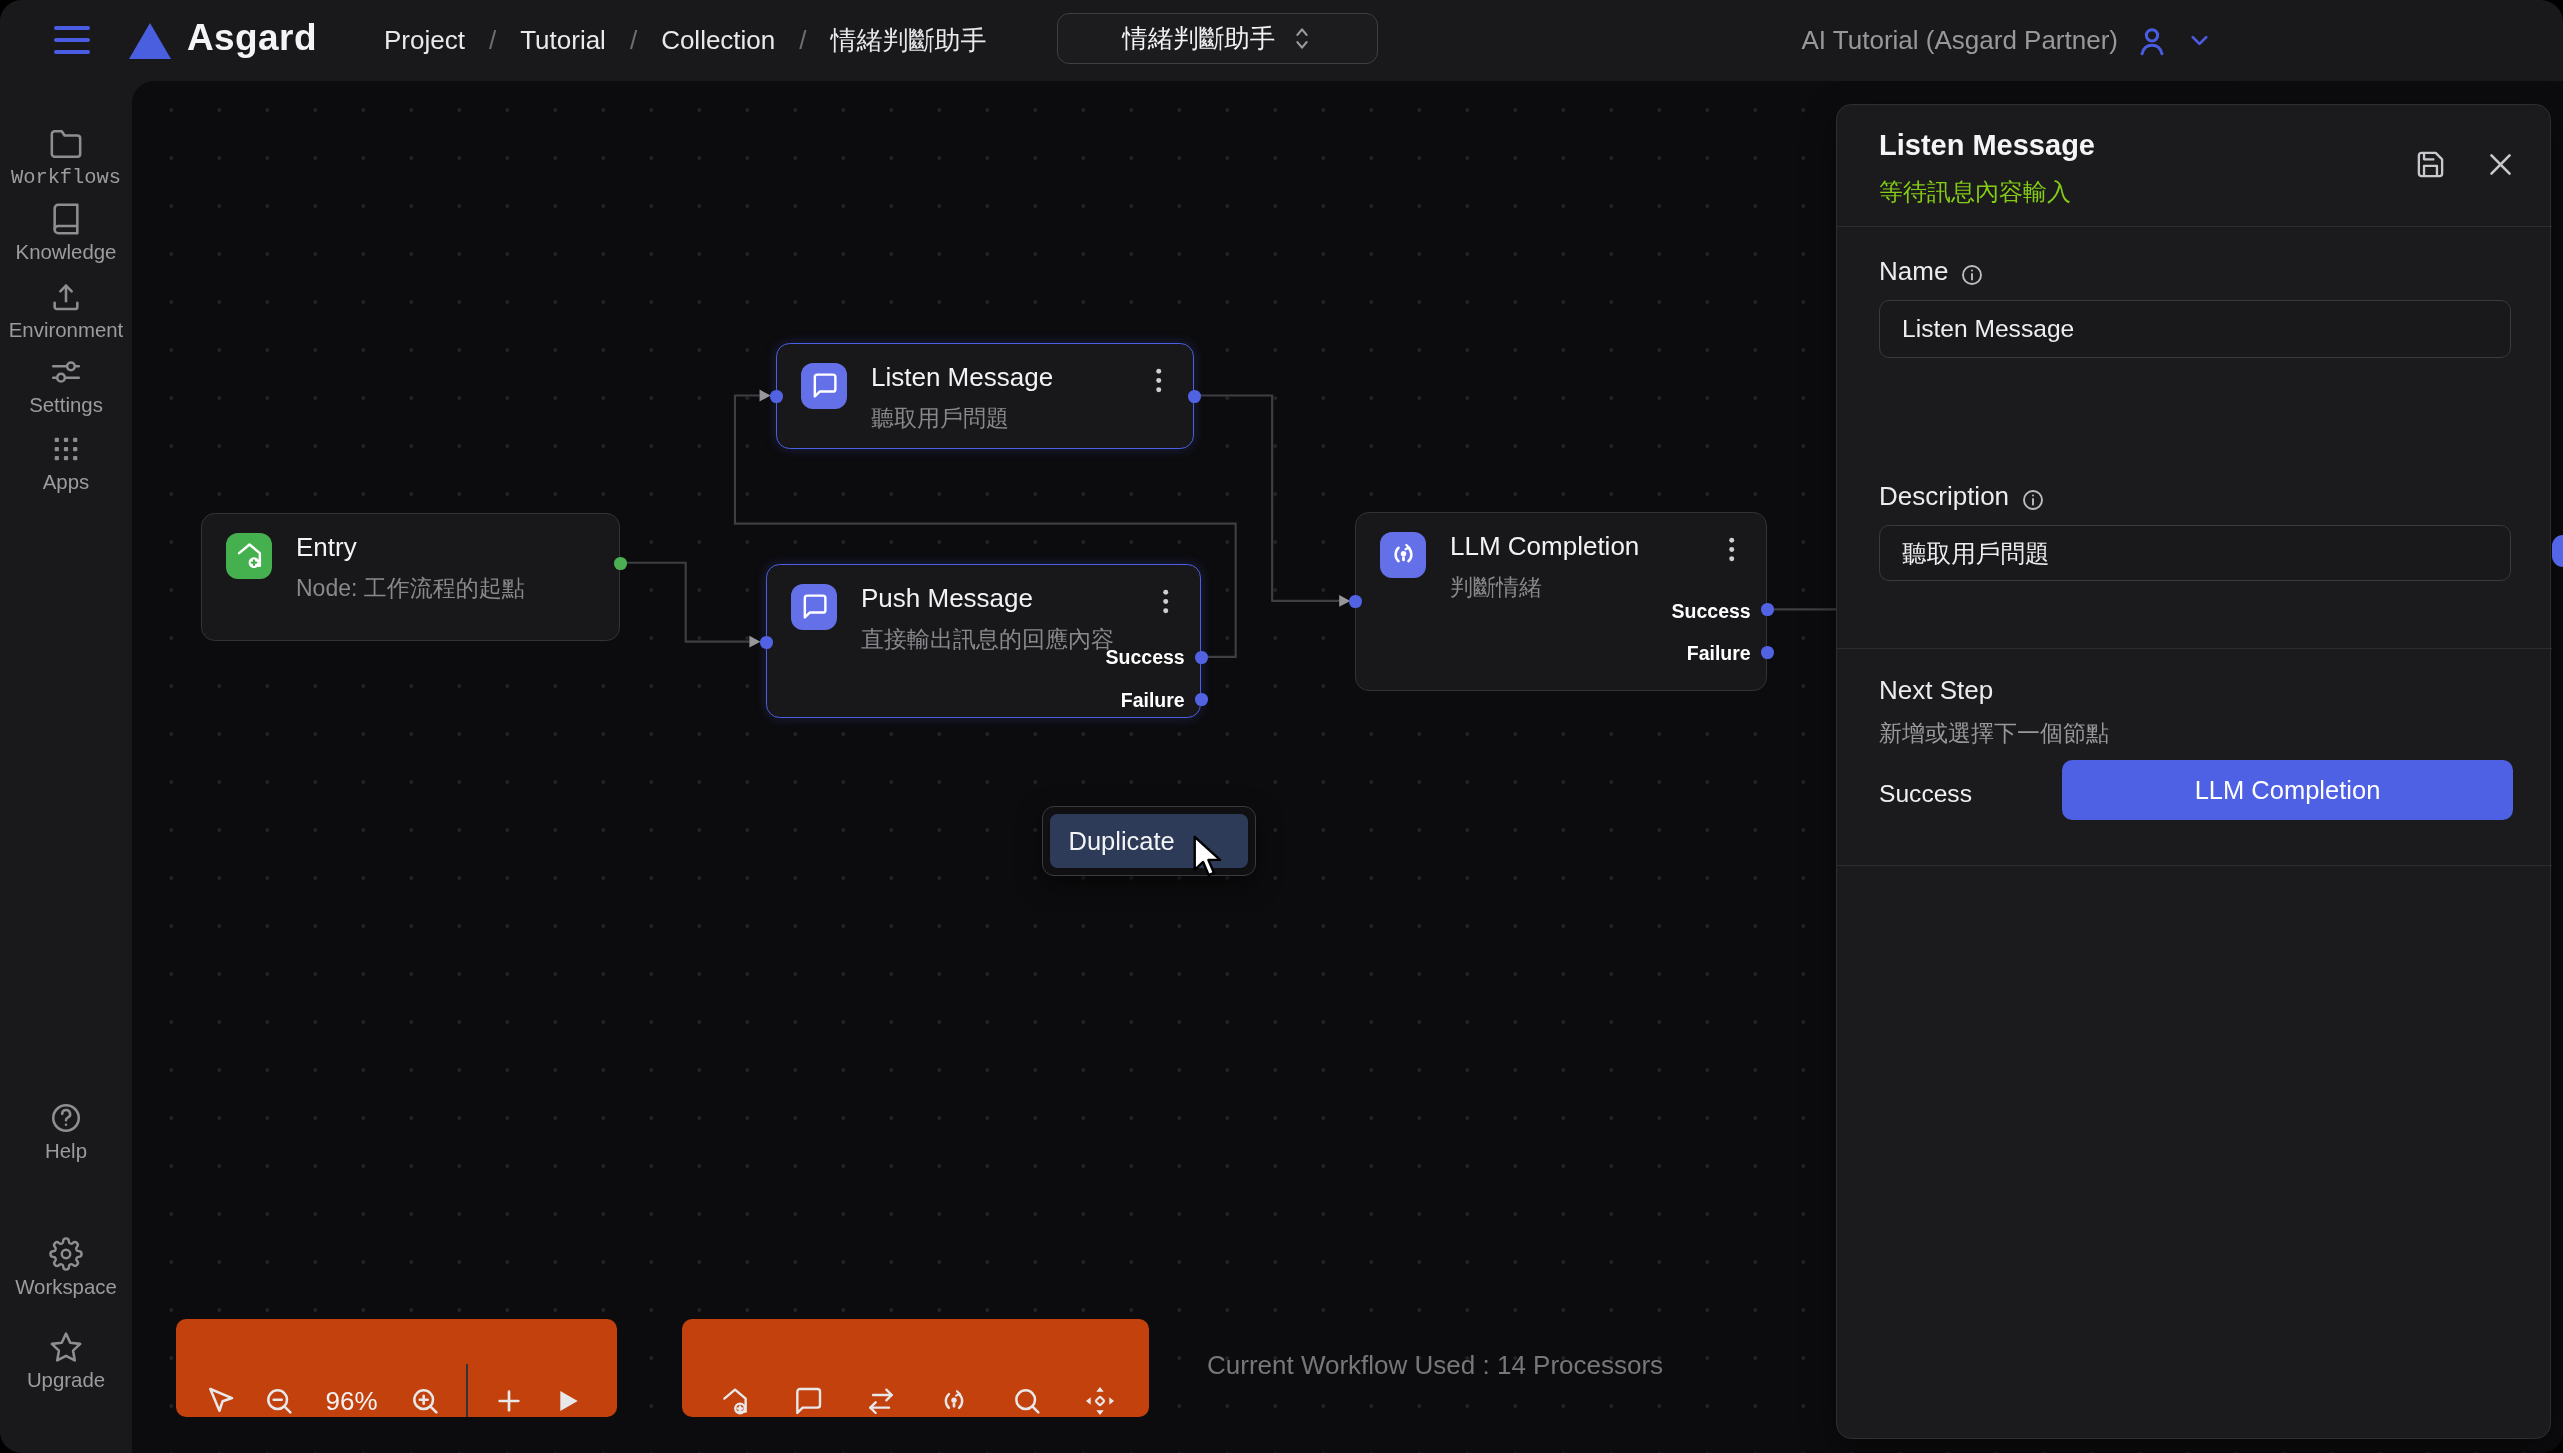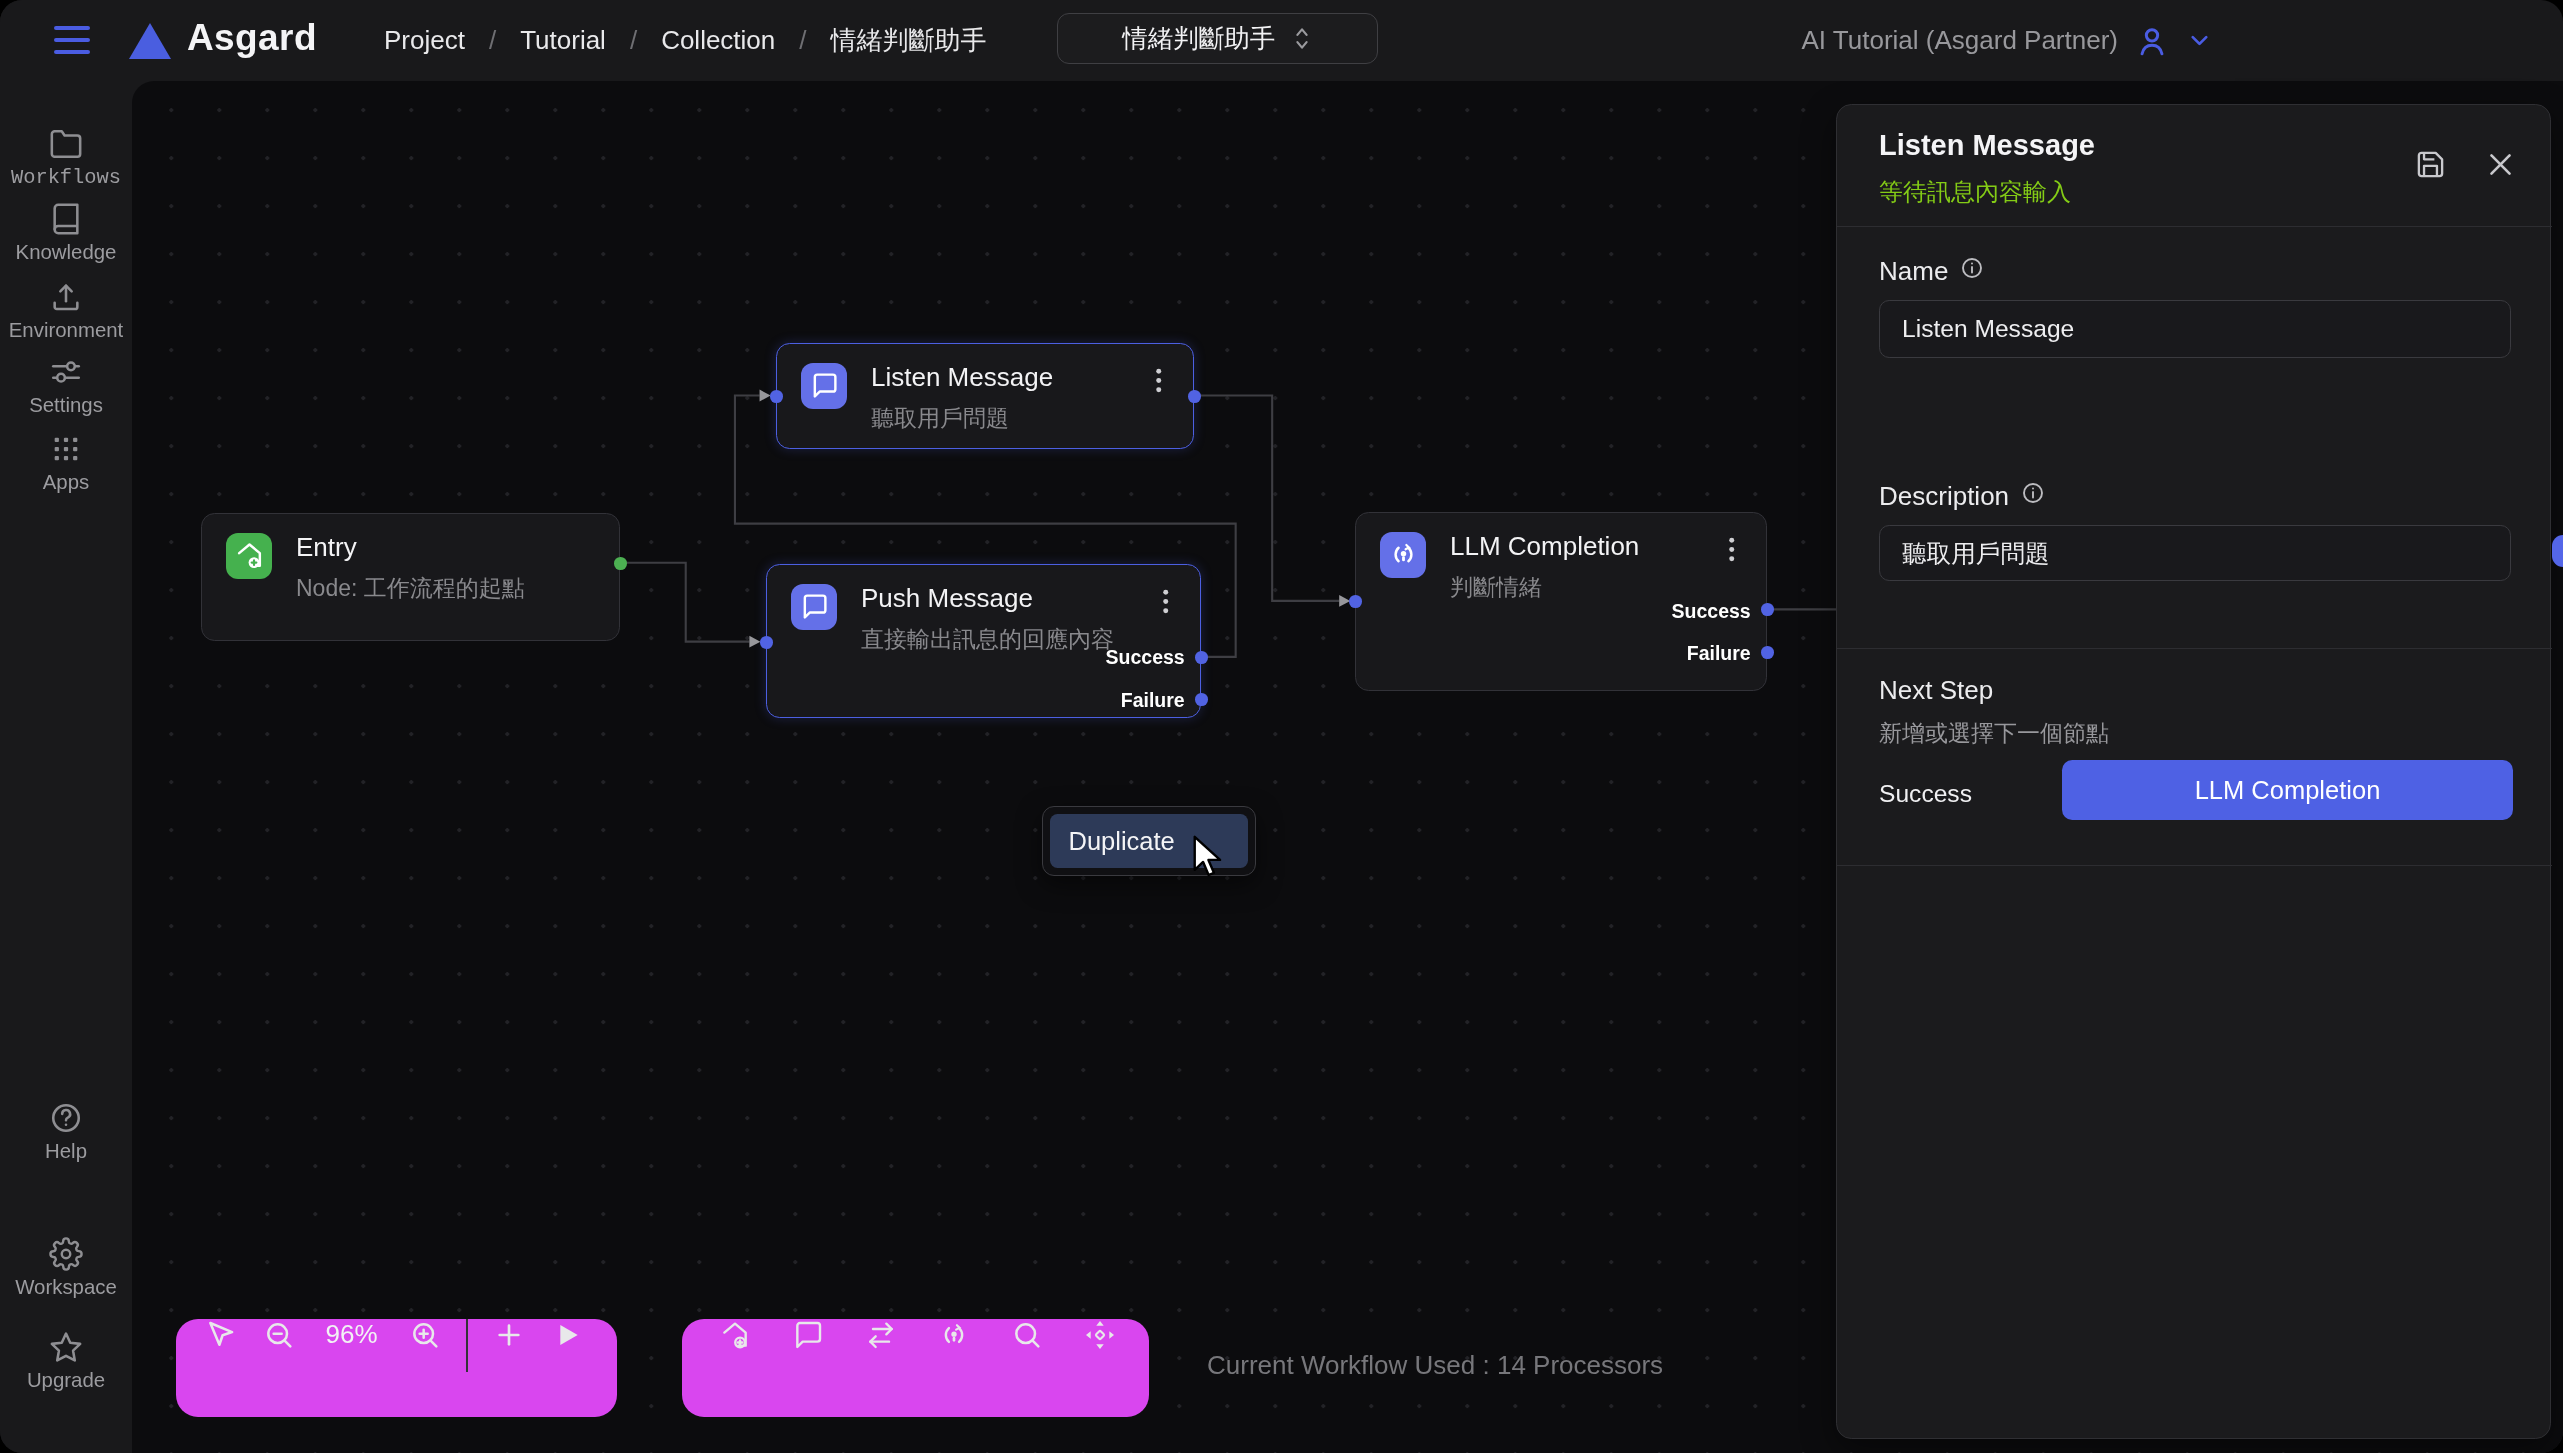--- a/index.html
+++ b/index.html
@@ -58,31 +58,31 @@
 
   
   .panel{position:absolute;left:1836px;top:104px;width:715px;height:1335px;background:#1b1b1d;border:0.8px solid #2f2f33;
     border-radius:15.3px;box-sizing:border-box;z-index:12;box-shadow:0 12px 34px rgba(0,0,0,.45);}
   .panel .hdr{position:relative;height:121px;}
   .panel .hdr .ptitle{position:absolute;left:42px;top:24px;font-size:29px;font-weight:700;color:#f4f4f6;}
   .panel .hdr .psub{position:absolute;left:42px;top:71px;font-size:24px;color:#84cc16;}
   .panel .hdr .hicons{position:absolute;right:34px;top:44px;display:flex;gap:39px;}
   .panel .hdr .hicons .hic{width:31px;height:31px;color:#c9c9cd;cursor:pointer;}
   .pdivider{position:absolute;left:0;width:715px;height:0;border-top:0.8px solid #2d2d31;}
-  .flabel{position:absolute;left:42px;display:flex;align-items:flex-start;gap:12px;font-size:26px;color:#ececee;}
+  .flabel{position:absolute;left:42px;display:flex;align-items:flex-end;gap:12px;font-size:26px;color:#ececee;}
   .flabel .info{width:24px;height:24px;color:#bcbcc0;}
   .pinput{position:absolute;left:42px;width:632px;height:58px;background:#19191c;border:1.7px solid #3a3a3f;border-radius:10.2px;
     box-sizing:border-box;color:#eeeef0;font-size:24.6px;padding:0 22px;outline:none;font-family:inherit;}
   .nslabel{position:absolute;left:42px;font-size:24.6px;color:#f0f0f2;}
   .nsbutton{position:absolute;left:225px;width:451px;height:60px;background:#4e61e4;border:none;border-radius:10.2px;
     color:#fff;font-size:25.5px;font-family:inherit;cursor:pointer;}
   .edge-tab{position:absolute;left:2552px;top:535px;width:11px;height:32px;background:#5466e8;border-radius:16px 0 0 16px;z-index:13;cursor:pointer;}
 
   
-  .toolbar{position:absolute;background:#d946ef;border-radius:22px;display:flex;align-items:flex-start;z-index:9;}
+  .toolbar{position:absolute;background:#c2410c;border-radius:10px;display:flex;align-items:flex-end;z-index:9;}
   .tb1{left:176px;top:1319px;width:441px;height:98px;padding:0 29px;gap:25.5px;box-sizing:border-box;}
   .tb2{left:682px;top:1319px;width:467px;height:98px;padding:0 37px;gap:41px;box-sizing:border-box;justify-content:space-between;}
   .tbtn{width:32px;height:32px;color:#e8e8ea;cursor:pointer;flex:0 0 auto;}
   .tb-zoomtext{color:#f2f2f4;font-size:26px;min-width:63px;text-align:center;}
   .tb-div{width:1.7px;height:53px;background:#333338;flex:0 0 auto;}
   .status-text{position:absolute;left:1207px;top:1350px;font-size:26px;color:#77777b;z-index:9;}
 
   svg{display:block;}
 </style>
 </head>

